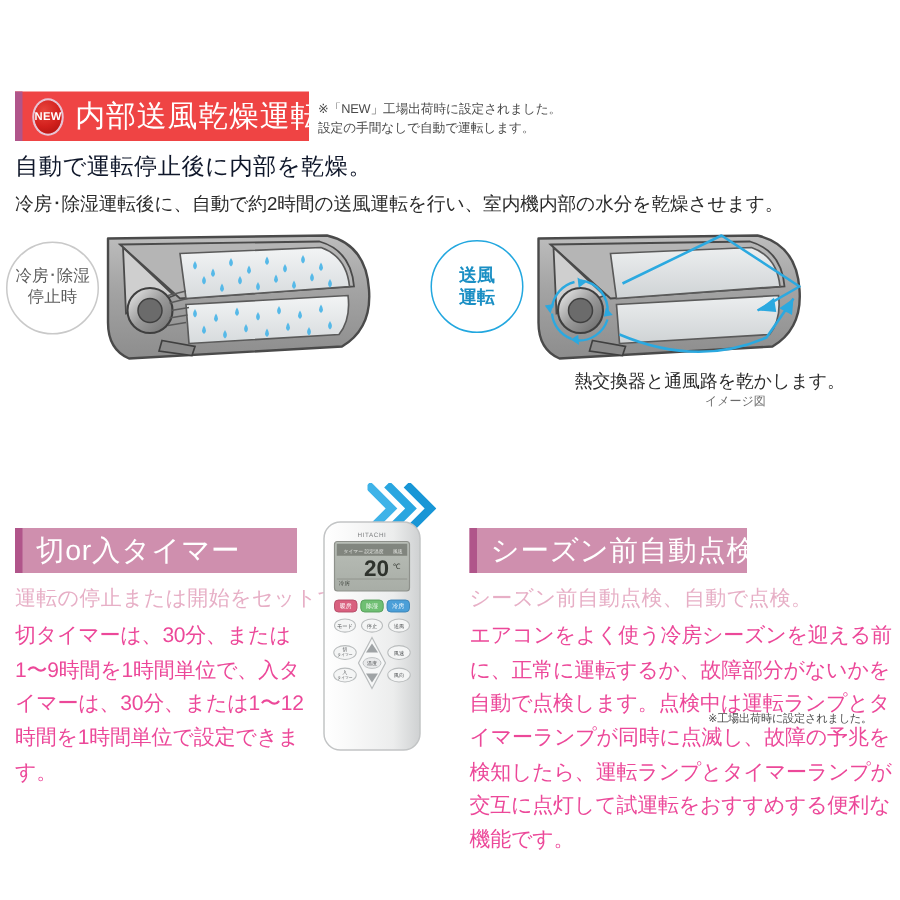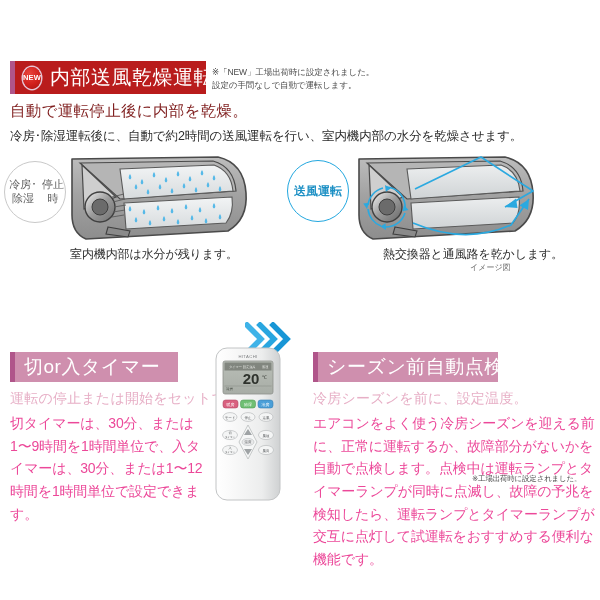--- a/index.html
+++ b/index.html
@@ -8,21 +8,21 @@
     background: #ffffff;
     font-family: "Liberation Sans", "DejaVu Sans", sans-serif;
     overflow: hidden;
   }
   .page { position: relative; width: 600px; height: 600px; }
 
   
   .sec1-head {
     position: absolute; left: 10px; top: 61px;
     width: 196px; height: 33px;
-    background: #b91c1c;
+    background: #ef4444;
     display: flex; align-items: center;
   }
   .sec1-head .accent-bar {
     position: absolute; left: 0; top: 0; width: 5px; height: 33px;
     background: #b0558a;
   }
   .new-badge {
     position: relative; margin-left: 13px;
     width: 22px; height: 22px; border-radius: 50%;
     background: radial-gradient(circle at 35% 30%, #e8453c 0%, #d2201d 55%, #a9110f 100%);
@@ -36,33 +36,33 @@
     margin-left: 9px; color: #ffffff; font-size: 20px;
     letter-spacing: .5px; white-space: nowrap; font-weight: 500;
   }
   .sec1-note {
     position: absolute; left: 212px; top: 66px;
     font-size: 8.5px; line-height: 1.55; color: #4a4a4a;
     letter-spacing: -.1px;
   }
   .sec1-sub {
     position: absolute; left: 10px; top: 101px;
-    font-size: 15.5px; color: #7f1d1d; letter-spacing: .3px;
+    font-size: 15.5px; color: #0f172a; letter-spacing: .3px;
   }
   .sec1-body {
     position: absolute; left: 10px; top: 128px;
     font-size: 12.5px; color: #2b2b2b; letter-spacing: -.1px;
   }
 
   
   .illus { position: absolute; left: 0; top: 150px; width: 600px; height: 125px; }
 
   .circ {
     position: absolute; border-radius: 50%;
-    display: flex; 
+    display: flex; flex-direction: column;
     align-items: center; justify-content: center;
     text-align: center; line-height: 1.25;
   }
   .circ-left {
     left: 4px; top: 11px; width: 62px; height: 62px;
     border: 1.6px solid #c9c9c9; color: #5d5d5d; font-size: 11px;
   }
   .circ-right {
     left: 287px; top: 10px; width: 62px; height: 62px;
     border: 1.8px solid #22a7df; color: #1b8fc4; font-size: 12px; font-weight: bold;
@@ -85,21 +85,21 @@
   .sec-head .accent-bar {
     position: absolute; left: 0; top: 0; width: 5px; height: 30px; background: #b0558a;
   }
   .sec-head .t {
     margin-left: 14px; color: #fff; font-size: 19px; letter-spacing: .5px;
     white-space: nowrap; font-weight: 500;
   }
   .sec-sub { position: absolute; font-size: 14px; color: #e7afc6; letter-spacing: .2px; }
   .sec-body { position: absolute; font-size: 14px; color: #ec4899; letter-spacing: -.15px; }
 
-  .s2-head { left: 10px; top: 352px; width: 168px; }
+  .s2-head { left: 10px; top: 352px; width: 188px; }
   .s2-sub  { left: 10px; top: 390px; }
   .s2-body { left: 10px; top: 412px; width: 196px; line-height: 1.62; }
 
   .s3-head { left: 313px; top: 352px; width: 185px; }
   .s3-sub  { left: 313px; top: 390px; }
   .s3-body { left: 313px; top: 412px; width: 283px; line-height: 1.62; }
   .s3-foot {
     position: absolute; left: 472px; top: 474px;
     font-size: 7.5px; color: #4a4a4a; letter-spacing: -.2px;
   }
@@ -204,21 +204,20 @@
         <path d="M68 64 q2.6 4 0 5.6 q-2.6 -1.6 0 -5.6Z"></path>
         <path d="M82 67 q2.6 4 0 5.6 q-2.6 -1.6 0 -5.6Z"></path>
         <path d="M96 63 q2.6 4 0 5.6 q-2.6 -1.6 0 -5.6Z"></path>
         <path d="M110 66 q2.6 4 0 5.6 q-2.6 -1.6 0 -5.6Z"></path>
         <path d="M124 62 q2.6 4 0 5.6 q-2.6 -1.6 0 -5.6Z"></path>
         <path d="M138 65 q2.6 4 0 5.6 q-2.6 -1.6 0 -5.6Z"></path>
         <path d="M152 61 q2.6 4 0 5.6 q-2.6 -1.6 0 -5.6Z"></path>
       </g>
     </svg>
 
-    <div class="cap cap-left">室内機内部は水分が残ります。</div>
 
     <svg class="chev" width="46" height="34" viewBox="0 0 46 34">
       <path d="M2 3 L16 17 L2 31" fill="none" stroke="#3fb3e8" stroke-width="5.5" stroke-linecap="square"></path>
       <path d="M15 3 L29 17 L15 31" fill="none" stroke="#29a6e0" stroke-width="5.5" stroke-linecap="square"></path>
       <path d="M28 3 L42 17 L28 31" fill="none" stroke="#1896d6" stroke-width="5.5" stroke-linecap="square"></path>
     </svg>
 
     <div class="circ circ-right">
       <div>送風</div>
       <div>運転</div>
@@ -283,21 +282,21 @@
     <div class="accent-bar"></div>
     <div class="t">切or入タイマー</div>
   </div>
   <div class="sec-sub s2-sub">運転の停止または開始をセットできる。</div>
   <div class="sec-body s2-body">切タイマーは、30分、または1〜9時間を1時間単位で、入タイマーは、30分、または1〜12時間を1時間単位で設定できます。</div>
 
   <div class="sec-head s3-head">
     <div class="accent-bar"></div>
     <div class="t">シーズン前自動点検</div>
   </div>
-  <div class="sec-sub s3-sub">冷房シーズンを前に、設定温度。</div>
+  <div class="sec-sub s3-sub">シーズン前自動点検、自動で点検。</div>
   <div class="sec-body s3-body">エアコンをよく使う冷房シーズンを迎える前に、正常に運転するか、故障部分がないかを自動で点検します。点検中は運転ランプとタイマーランプが同時に点滅し、故障の予兆を検知したら、運転ランプとタイマーランプが交互に点灯して試運転をおすすめする便利な機能です。</div>
   <div class="s3-foot">※工場出荷時に設定されました。</div>
 
   <svg class="remote" width="84" height="158" viewBox="0 0 84 158">
     <defs>
       <linearGradient id="remoteG" x1="0" y1="0" x2="1" y2="0">
         <stop offset="0%" stop-color="#ffffff"></stop>
           <stop offset="18%" stop-color="#fbfbfb"></stop>
         <stop offset="72%" stop-color="#eceded"></stop>
           <stop offset="100%" stop-color="#cfd1d2"></stop>

